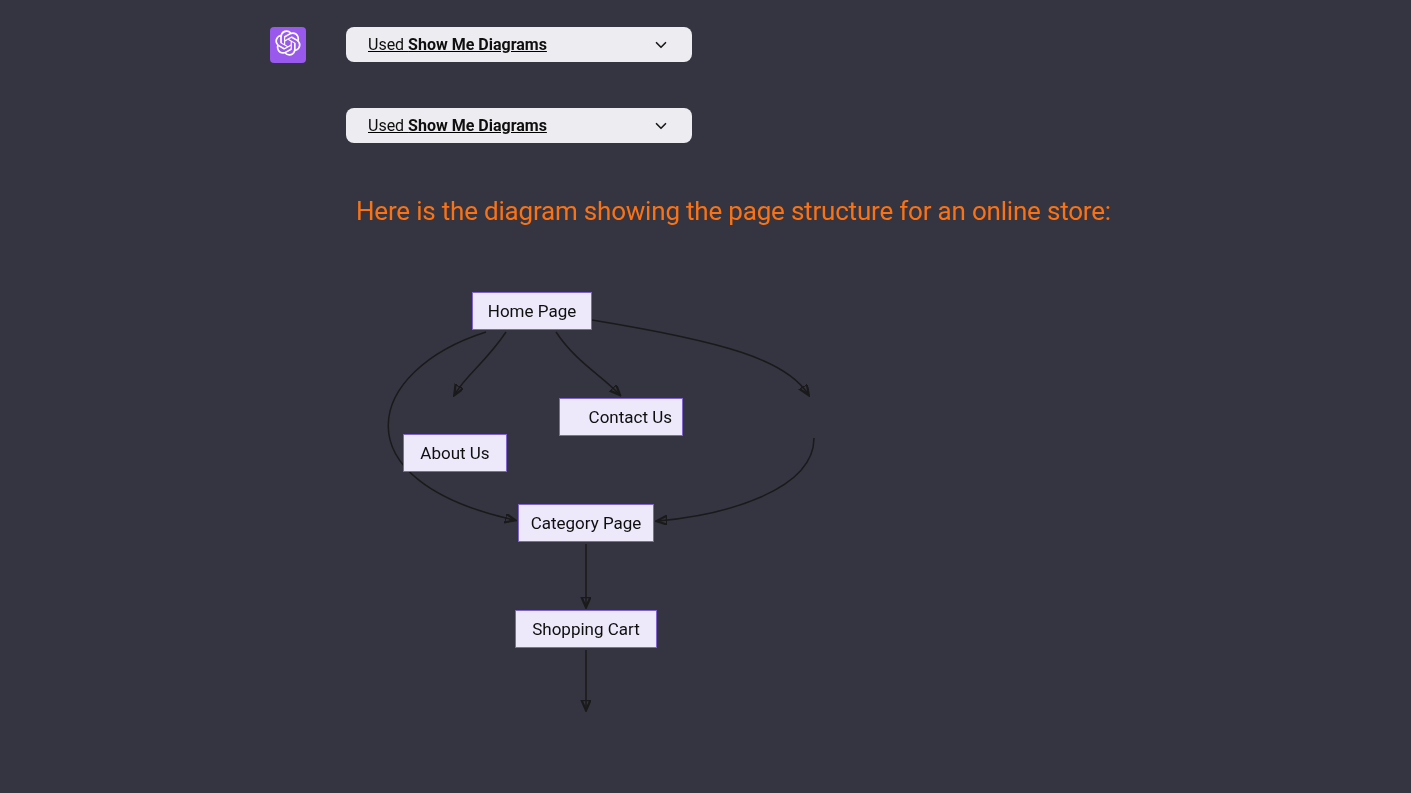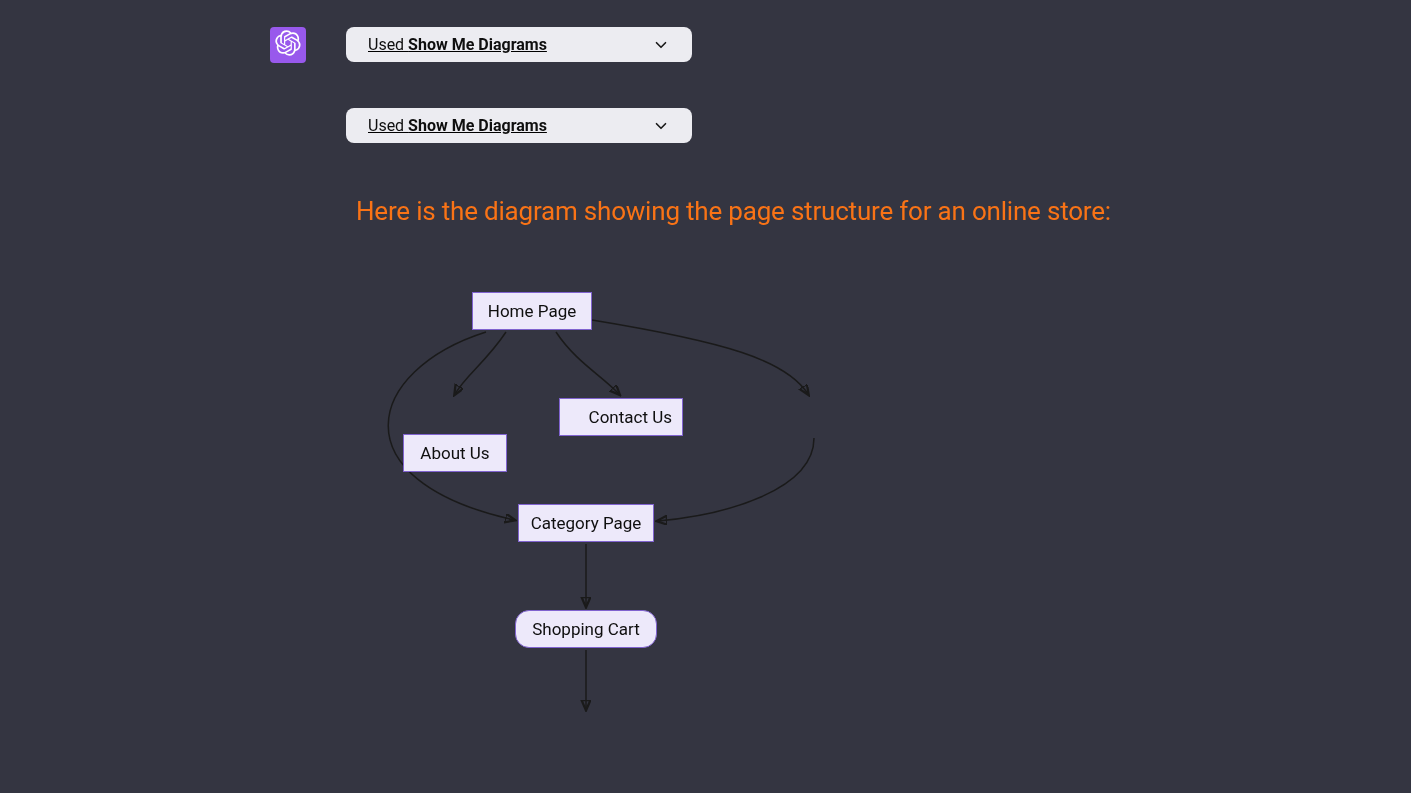--- a/index.html
+++ b/index.html
@@ -161,14 +161,14 @@
 
     <line x1="240" y1="264" x2="240" y2="326" marker-end="url(#arrow)"></line>
 
     <line x1="240" y1="370" x2="240" y2="429" marker-end="url(#arrow)"></line>
   </svg>
 
   <div id="node-home" class="node" style="left: 126px; top: 12px; min-width: 120px;">Home Page</div>
   <div id="node-about" class="node" style="left: 57px; top: 118px; min-width: 104px; margin-top: 36px;">About Us</div>
   <div id="node-contact" class="node" style="left: 213px; top: 118px; min-width: 124px; text-align: right;">Contact Us</div>
   <div id="node-product" class="node" style="left: 172px; top: 224px; min-width: 136px;">Category Page</div>
-  <div id="node-cart" class="node" style="left: 169px; top: 330px; min-width: 142px; border-radius: 14px;">Shopping Cart</div>
+  <div id="node-cart" class="node" style="left: 169px; top: 330px; min-width: 142px;">Shopping Cart</div>
 </div>
 
 </body></html>

